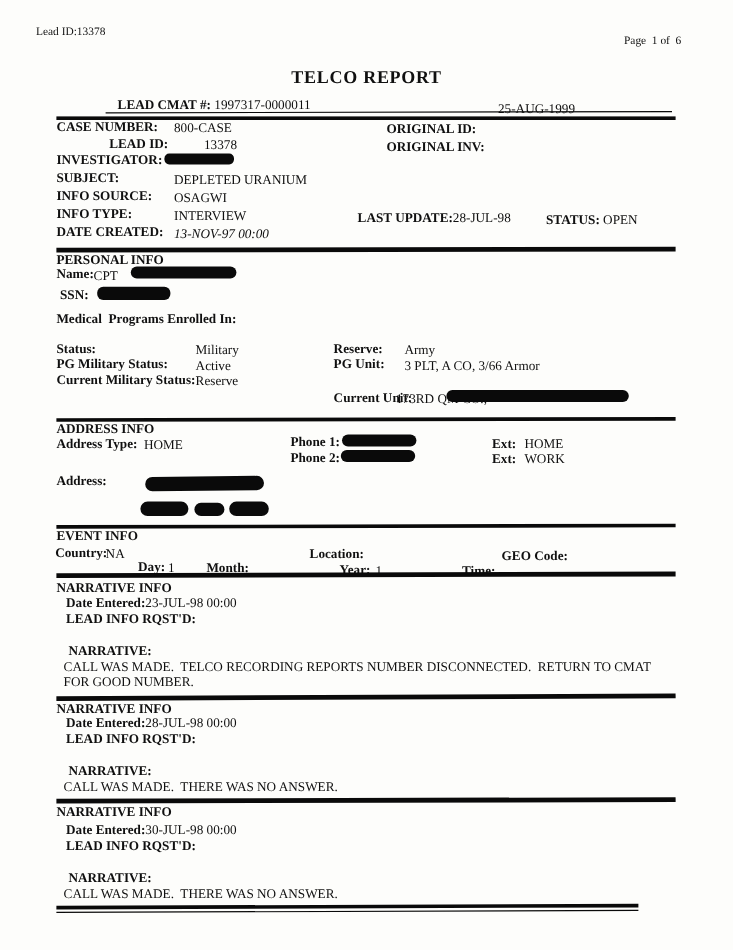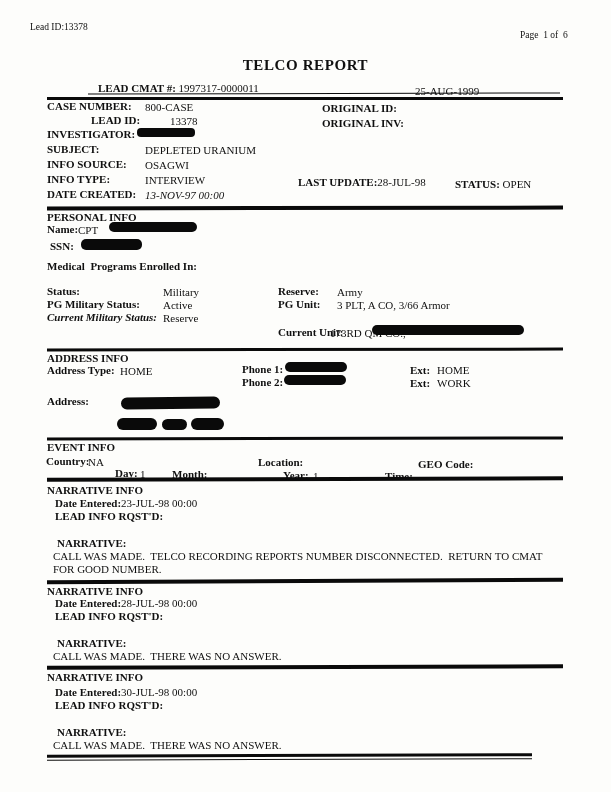--- a/index.html
+++ b/index.html
@@ -76,21 +76,21 @@
   <span class="t b" style="left:47px;top:285px;">Status:</span>
   <span class="t" style="left:163px;top:285.5px;">Military</span>
   <span class="t b" style="left:278px;top:285px;">Reserve:</span>
   <span class="t" style="left:337px;top:285.5px;">Army</span>
 
   <span class="t b" style="left:47px;top:298px;">PG Military Status:</span>
   <span class="t" style="left:163px;top:298.5px;">Active</span>
   <span class="t b" style="left:278px;top:298px;">PG Unit:</span>
   <span class="t" style="left:337px;top:298.5px;">3 PLT, A CO, 3/66 Armor</span>
 
-  <span class="t b" style="left:47px;top:311px;font-style:italic;">Current Military Status:</span>
+  <span class="t b" style="left:47px;top:311px;">Current Military Status:</span>
   <span class="t" style="left:163px;top:311.5px;">Reserve</span>
 
   <span class="t b" style="left:278px;top:326px;">Current Unit:</span>
   <span class="t" style="left:330px;top:326.5px;">173RD QM CO.,</span>
   <div class="redact" style="left:372px;top:325px;width:152px;height:10px;border-radius:5px;"></div>
 
   <div class="rule" style="left:47px;top:348px;width:516px;height:3px;transform:rotate(-0.1deg);"></div>
 
   <span class="t b" style="left:47px;top:352px;">ADDRESS INFO</span>
   <span class="t b" style="left:47px;top:364px;">Address Type:</span>

